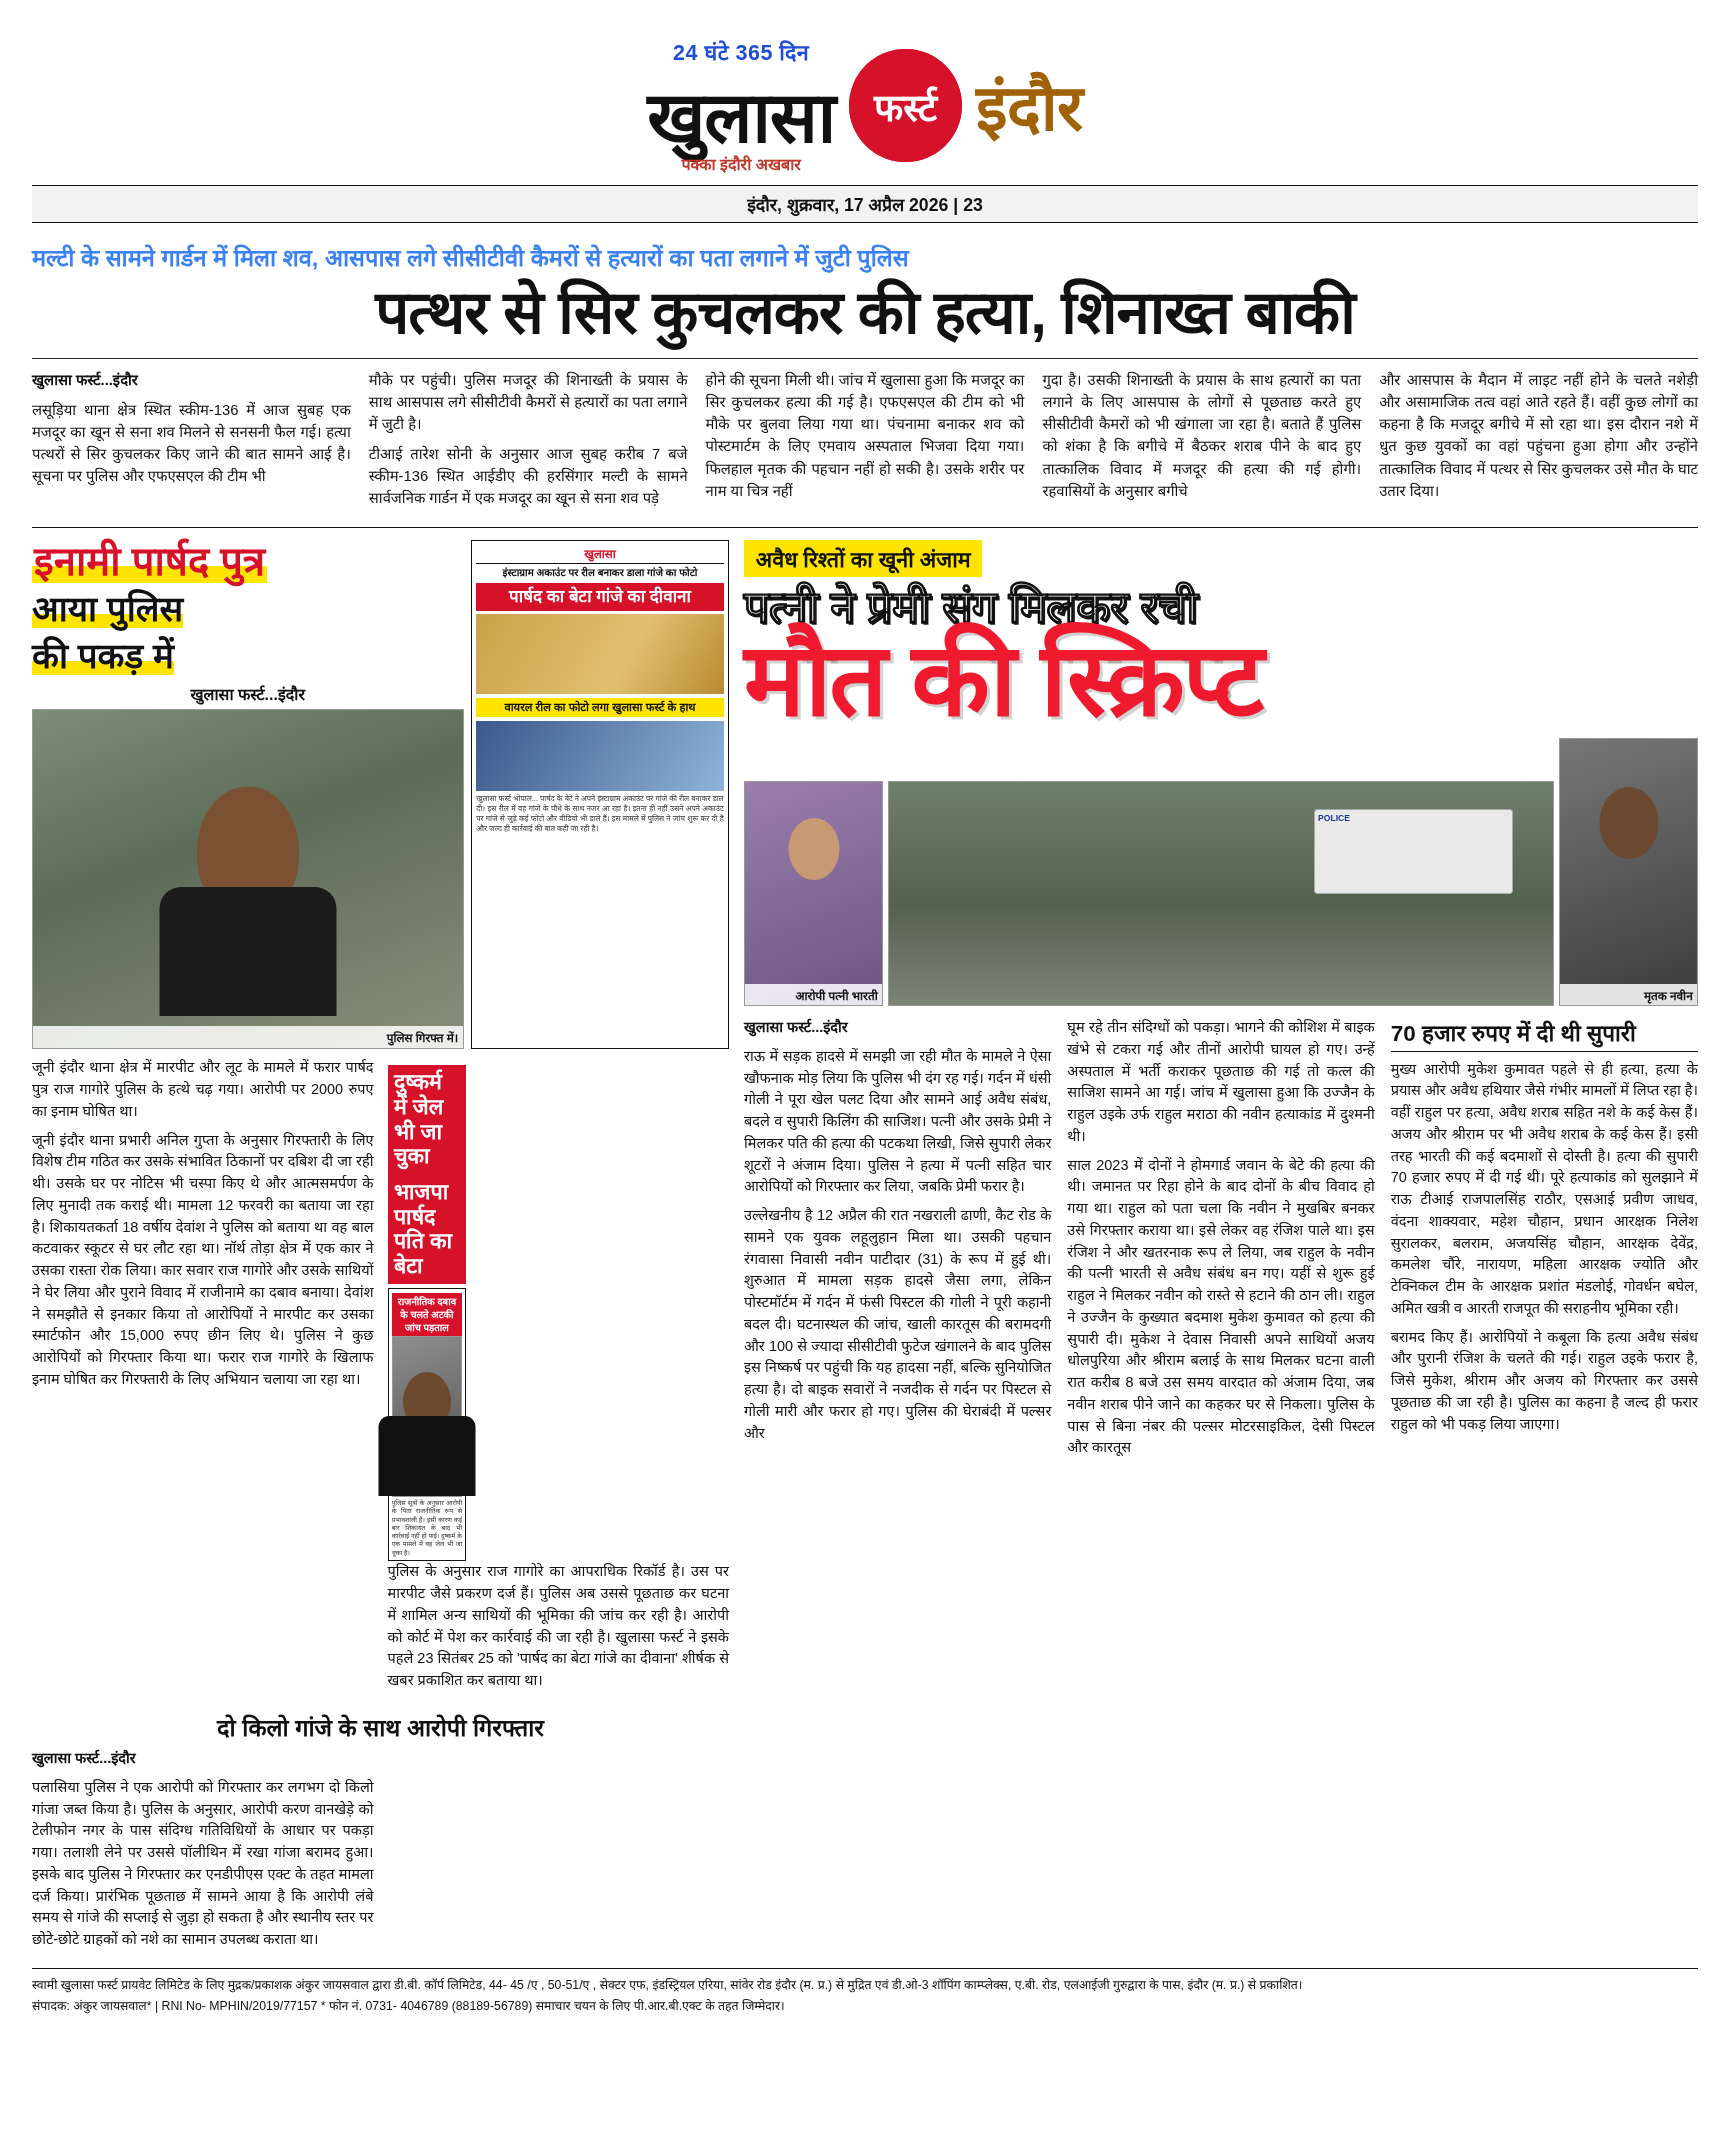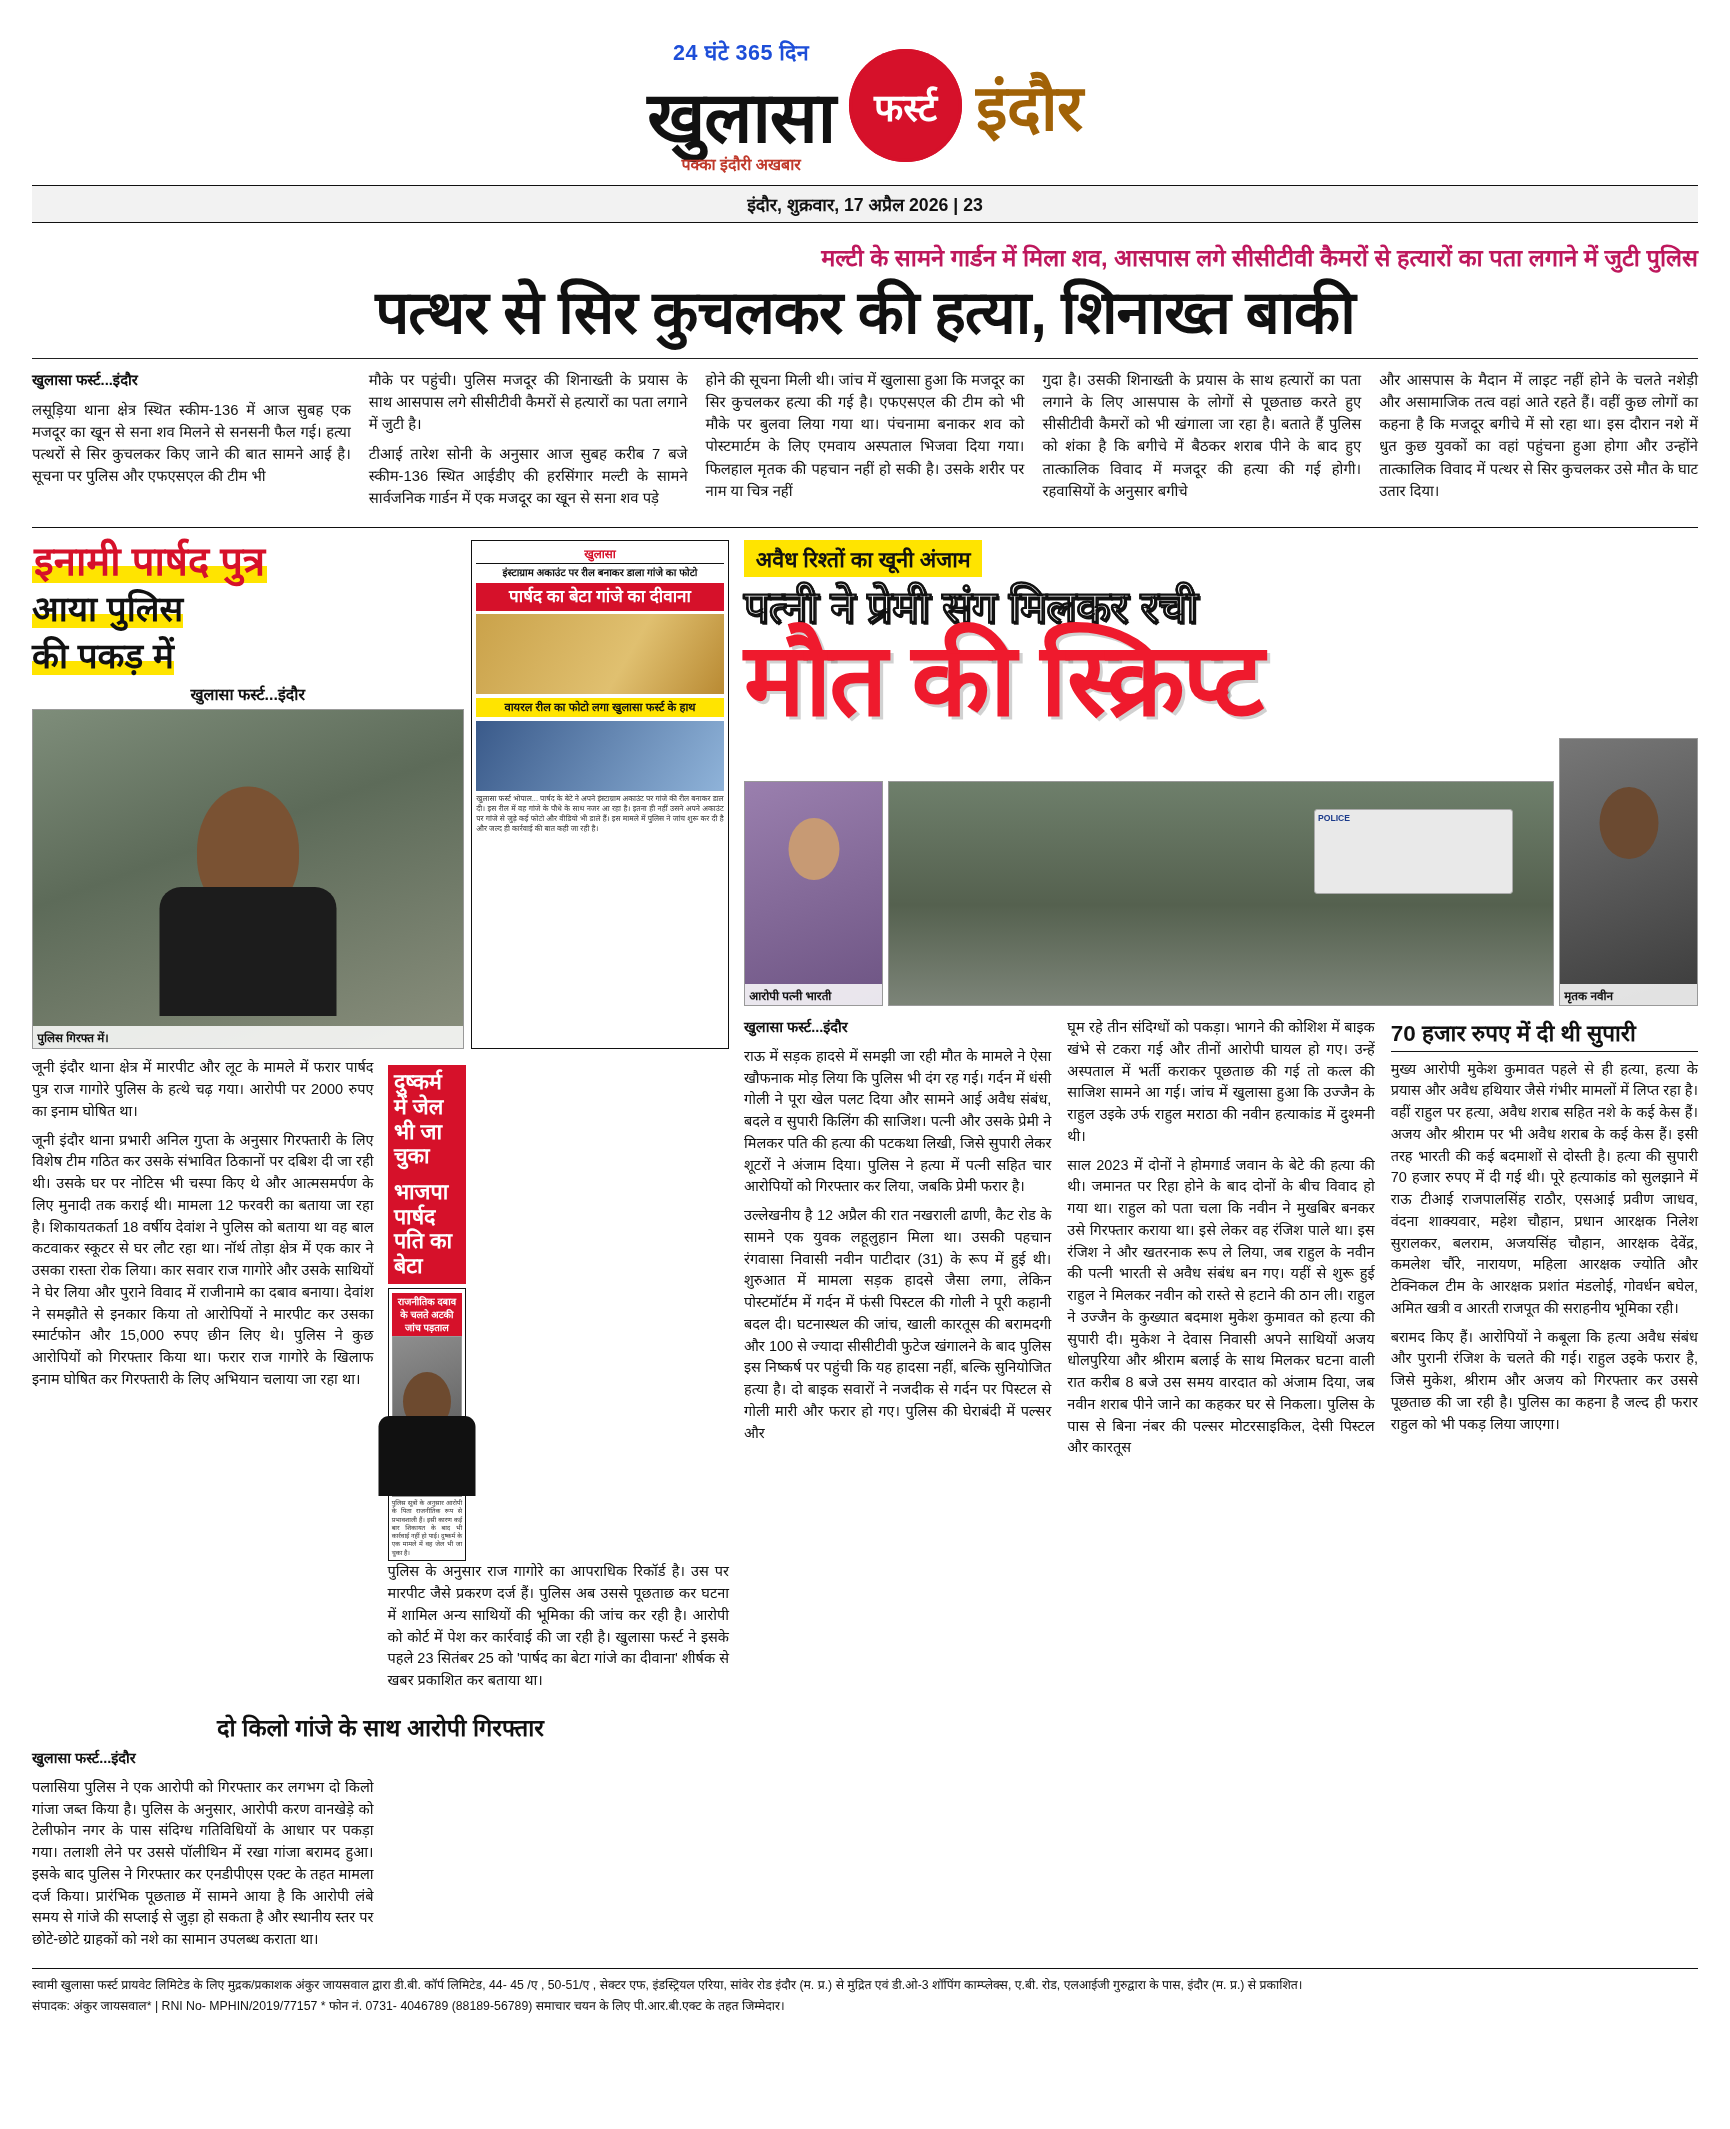--- a/index.html
+++ b/index.html
@@ -47,21 +47,21 @@
 
   .dateline {
     border-top: 1.6px solid #111; border-bottom: 1.6px solid #111;
     background:#f2f2f2;
     text-align:center; font-size: 17.7px; font-weight:700; padding: 6.4px 0;
     margin-bottom: 14px;
   }
 
   
   .kicker {
-    text-align:right; font-size: 23.6px; font-weight:700; color:#be185d;
+    text-align:left; font-size: 23.6px; font-weight:700; color:#3b82f6;
     padding: 3.2px 0 5.4px 0;
   }
   .headline {
     text-align:center; font-size: 60px; font-weight:800; color:#111;
     line-height:1.05; letter-spacing:-1.1px; padding: 3.2px 0 8.6px 0;
   }
   hr.rule { border:0; border-top:1.1px solid #222; margin: 5.4px 0 9.7px 0; }
 
   .cols-5 {
     display:grid; grid-template-columns: repeat(5, 1fr); gap: 18px;
@@ -90,21 +90,21 @@
   }
   .lp-h2 span { background: linear-gradient(transparent 64%, #ffe400 64%); }
   .lp-byline { font-size: 16px; font-weight:800; text-align:center; margin: 8.6px 0 3.2px 0;}
 
   .photo {
     background: #6f7b86; position:relative; overflow:hidden; color:#fff;
   }
   .photo .cap {
     position:absolute; bottom:0; left:0; right:0;
     background: rgba(255,255,255,.85); color:#111;
-    font-size: 11.8px; font-weight:700; padding: 2.7px 4.3px; text-align:left;
+    font-size: 11.8px; font-weight:700; padding: 2.7px 4.3px; text-align:right;
   }
   .ph-man {
     height: 340px; border:1.1px solid #999;
     background: linear-gradient(160deg,#7e8d7a 0%, #5d6b59 40%, #8a8f7d 100%);
   }
   .ph-man .face {
     position:absolute; left:50%; top:38%; width: 102px; height: 129px;
     transform: translate(-50%,-40%); border-radius: 50% 50% 45% 45%;
     background:#7a5233;
   }

